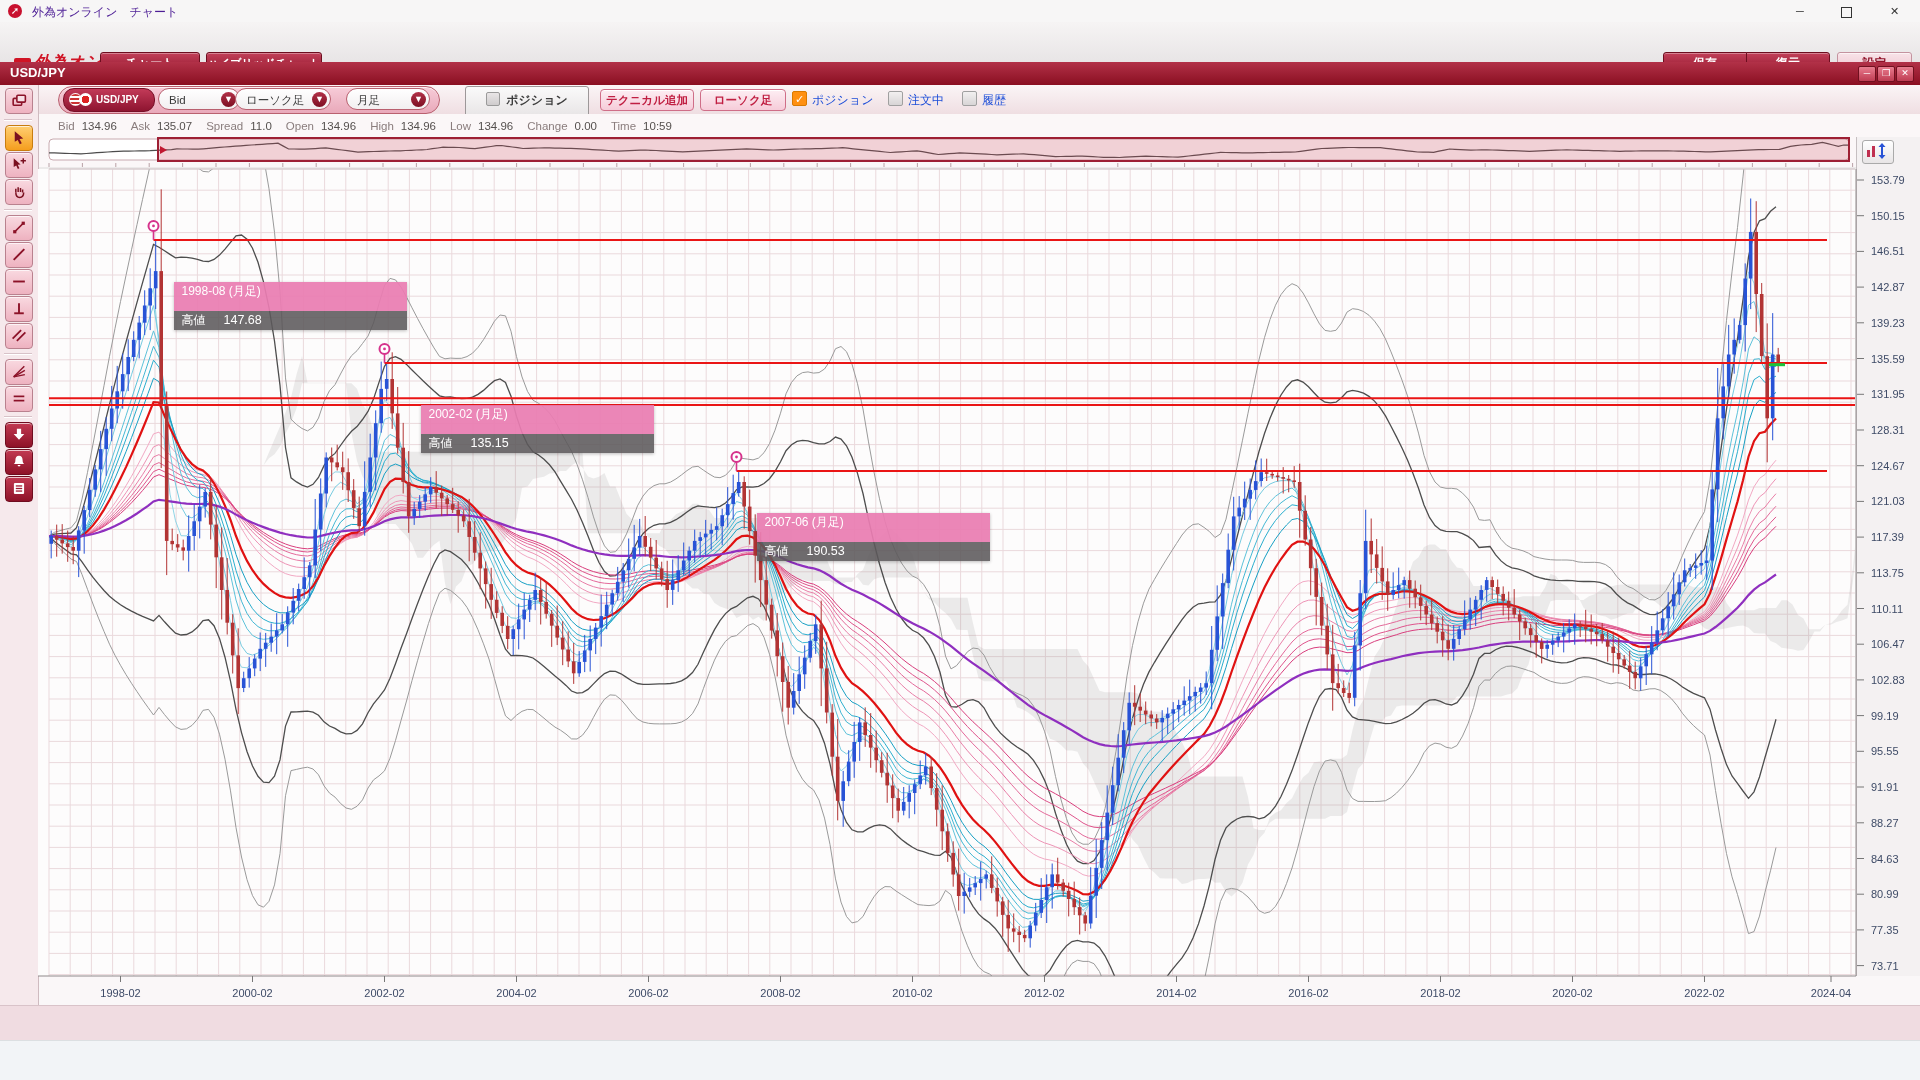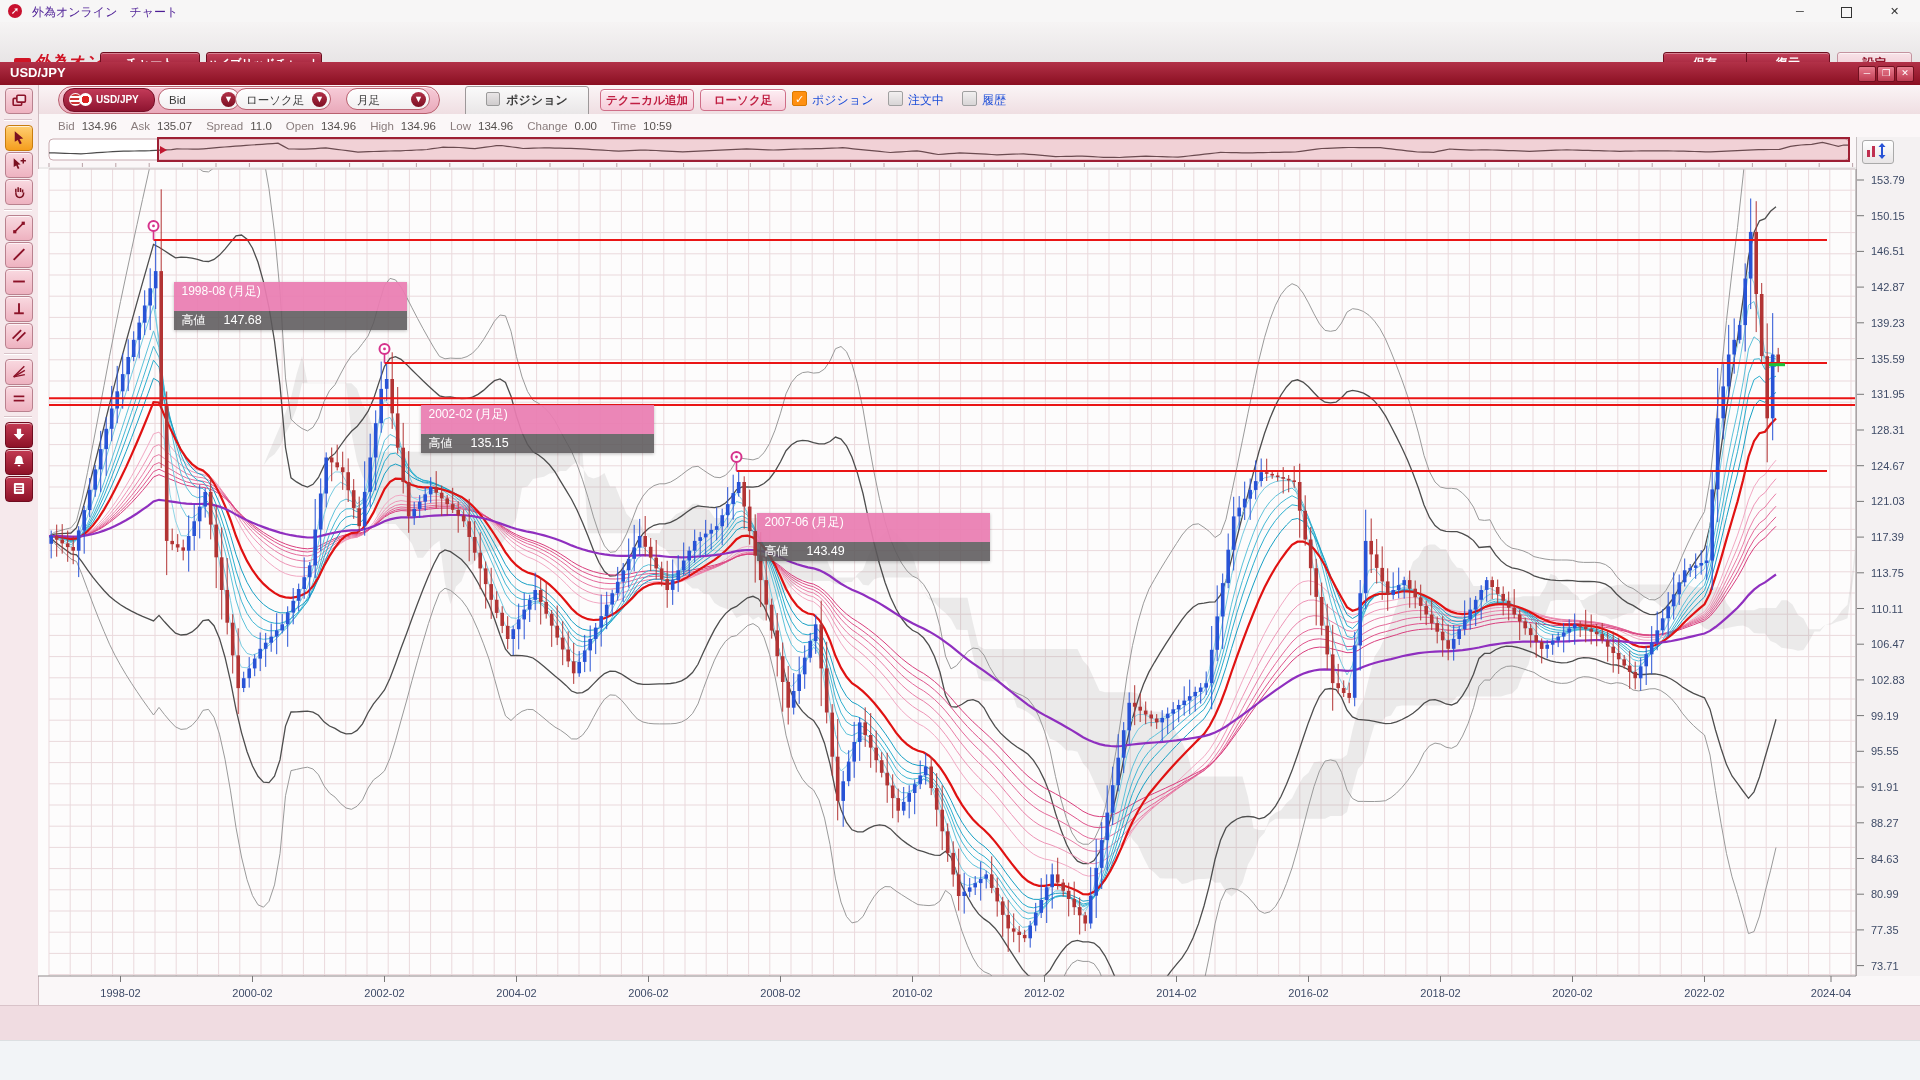--- a/index.html
+++ b/index.html
@@ -711,21 +711,21 @@
   <div class="tip" id="tip0" style="left: 173.5px; top: 281.939px;">
     <div class="tip-h">1998-08 (月足)</div>
     <div class="tip-b"><span>高値</span><span class="tip-v">147.68</span></div>
   </div>
   <div class="tip" id="tip1" style="left: 404.5px; top: 404.858px; margin-left: 16px;">
     <div class="tip-h">2002-02 (月足)</div>
     <div class="tip-b"><span>高値</span><span class="tip-v">135.15</span></div>
   </div>
   <div class="tip" id="tip2" style="left: 756.5px; top: 512.965px;">
     <div class="tip-h">2007-06 (月足)</div>
-    <div class="tip-b"><span>高値</span><span class="tip-v">143.49</span></div>
+    <div class="tip-b"><span>高値</span><span class="tip-v">190.53</span></div>
   </div>
 
   <div class="abs" id="taskbar">
     
     
     
     
     
     
     

